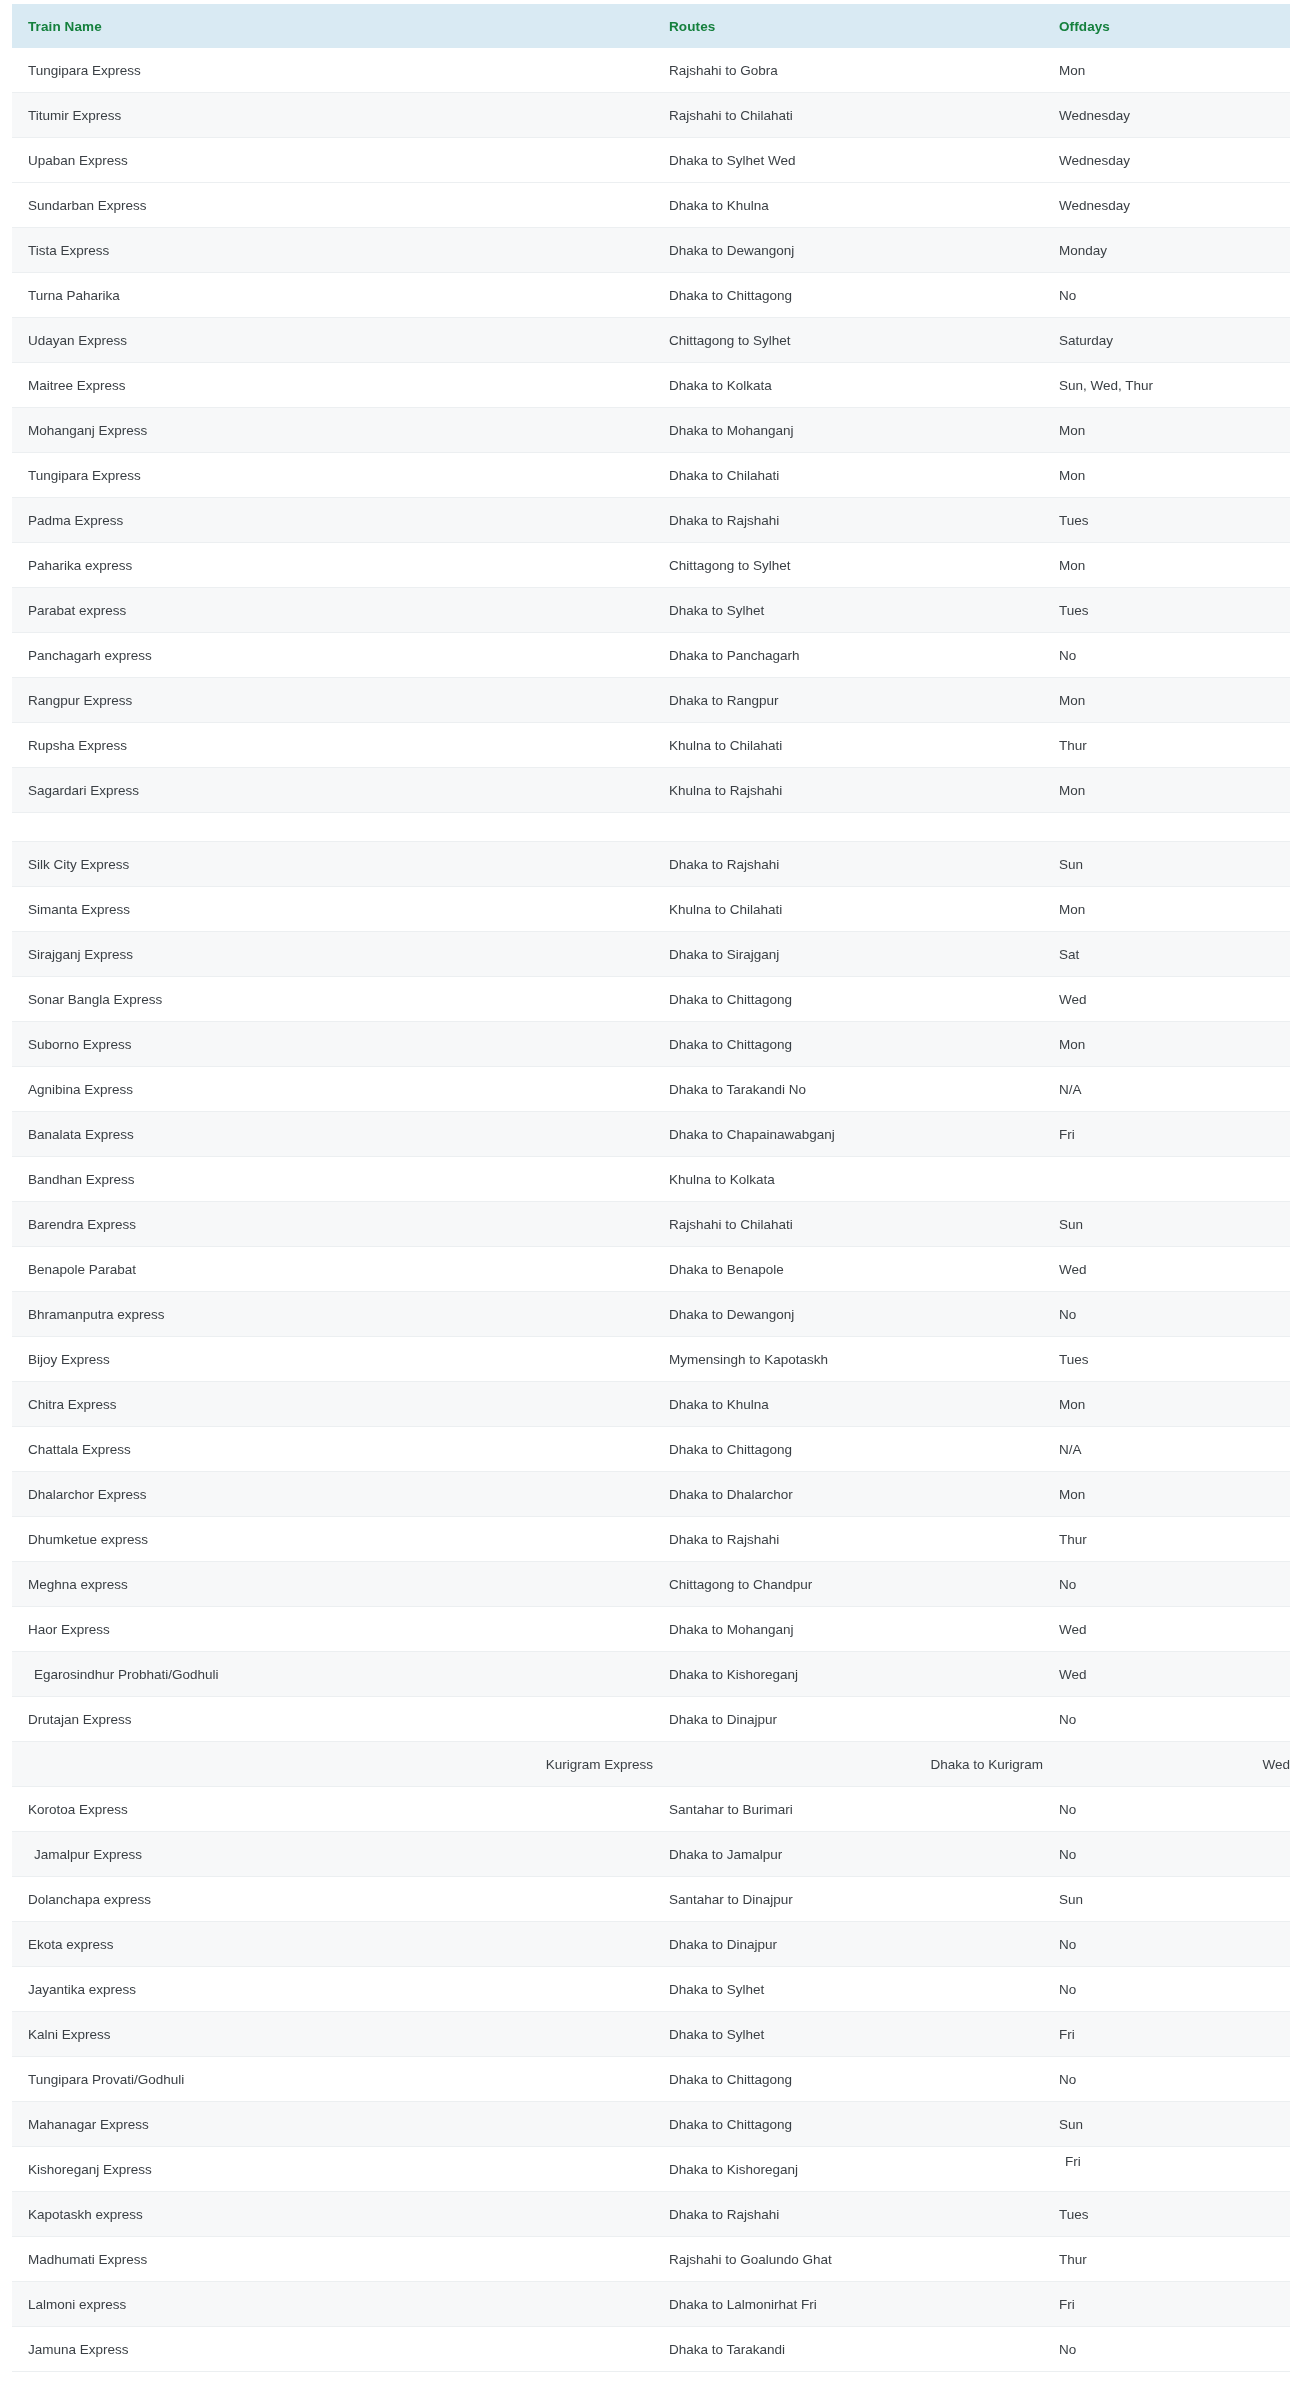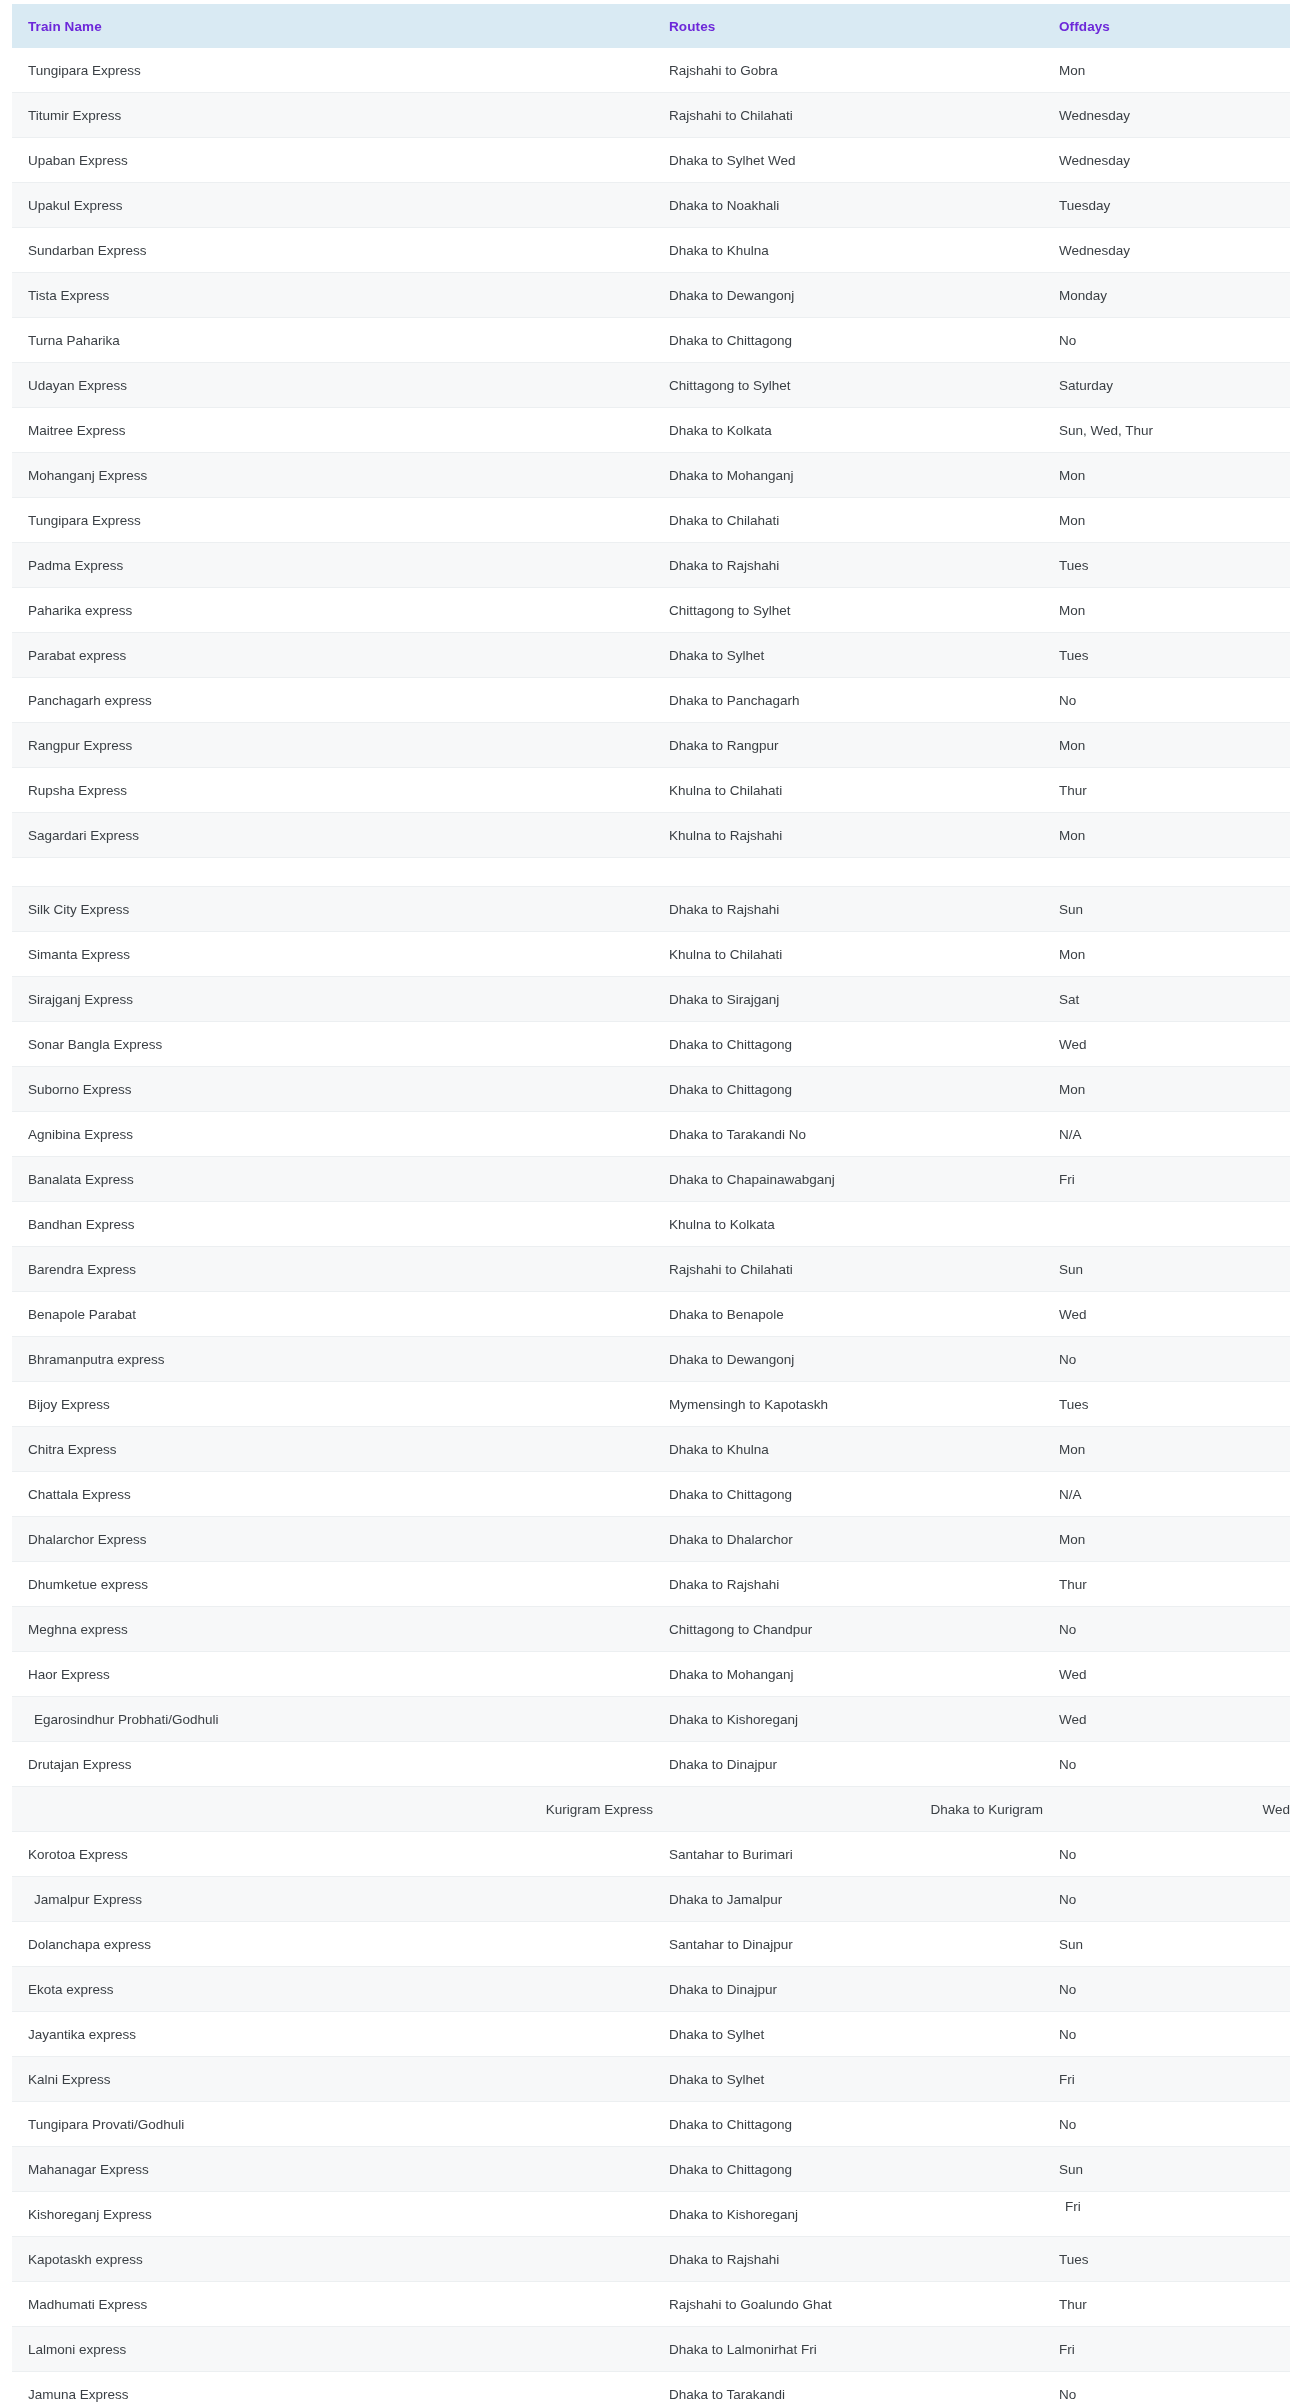--- a/index.html
+++ b/index.html
@@ -26,21 +26,21 @@
     margin: 0 0 0 12px;
     table-layout: fixed;
     font-size: 13.5px;
   }
   table.train-table col.c-name   { width: 641px; }
   table.train-table col.c-route  { width: 390px; }
   table.train-table col.c-offday { width: 247px; }
 
   thead th {
     background: #d9eaf3;
-    color: #6d28d9;
+    color: #15803d;
     font-weight: bold;
     font-size: 13.5px;
     text-align: left;
     padding: 11px 0 11px 16px;
     border: none;
     letter-spacing: 0.1px;
     vertical-align: middle;
     height: 22px;
   }
   tbody td {
@@ -95,25 +95,20 @@
         <tr class="alt">
           <td>Titumir Express</td>
           <td>Rajshahi to Chilahati</td>
           <td>Wednesday</td>
         </tr>
         <tr class="plain">
           <td>Upaban Express</td>
           <td>Dhaka to Sylhet Wed</td>
           <td>Wednesday</td>
         </tr>
-        <tr class="alt">
-          <td>Upakul Express</td>
-          <td>Dhaka to Noakhali</td>
-          <td>Tuesday</td>
-        </tr>
         <tr class="plain">
           <td>Sundarban Express</td>
           <td>Dhaka to Khulna</td>
           <td>Wednesday</td>
         </tr>
         <tr class="alt">
           <td>Tista Express</td>
           <td>Dhaka to Dewangonj</td>
           <td>Monday</td>
         </tr>

